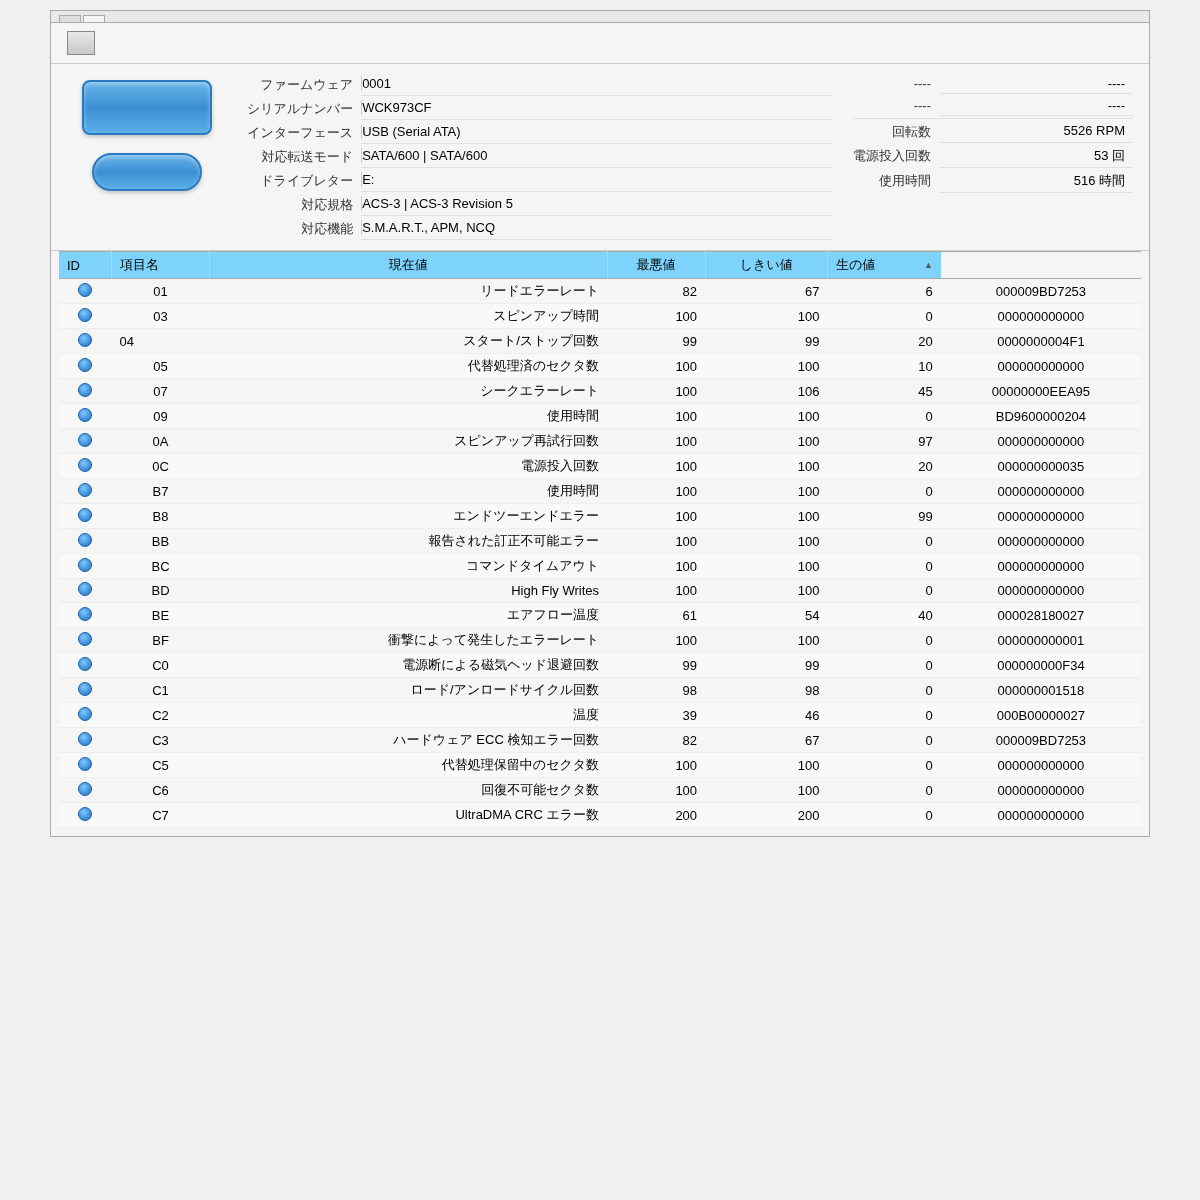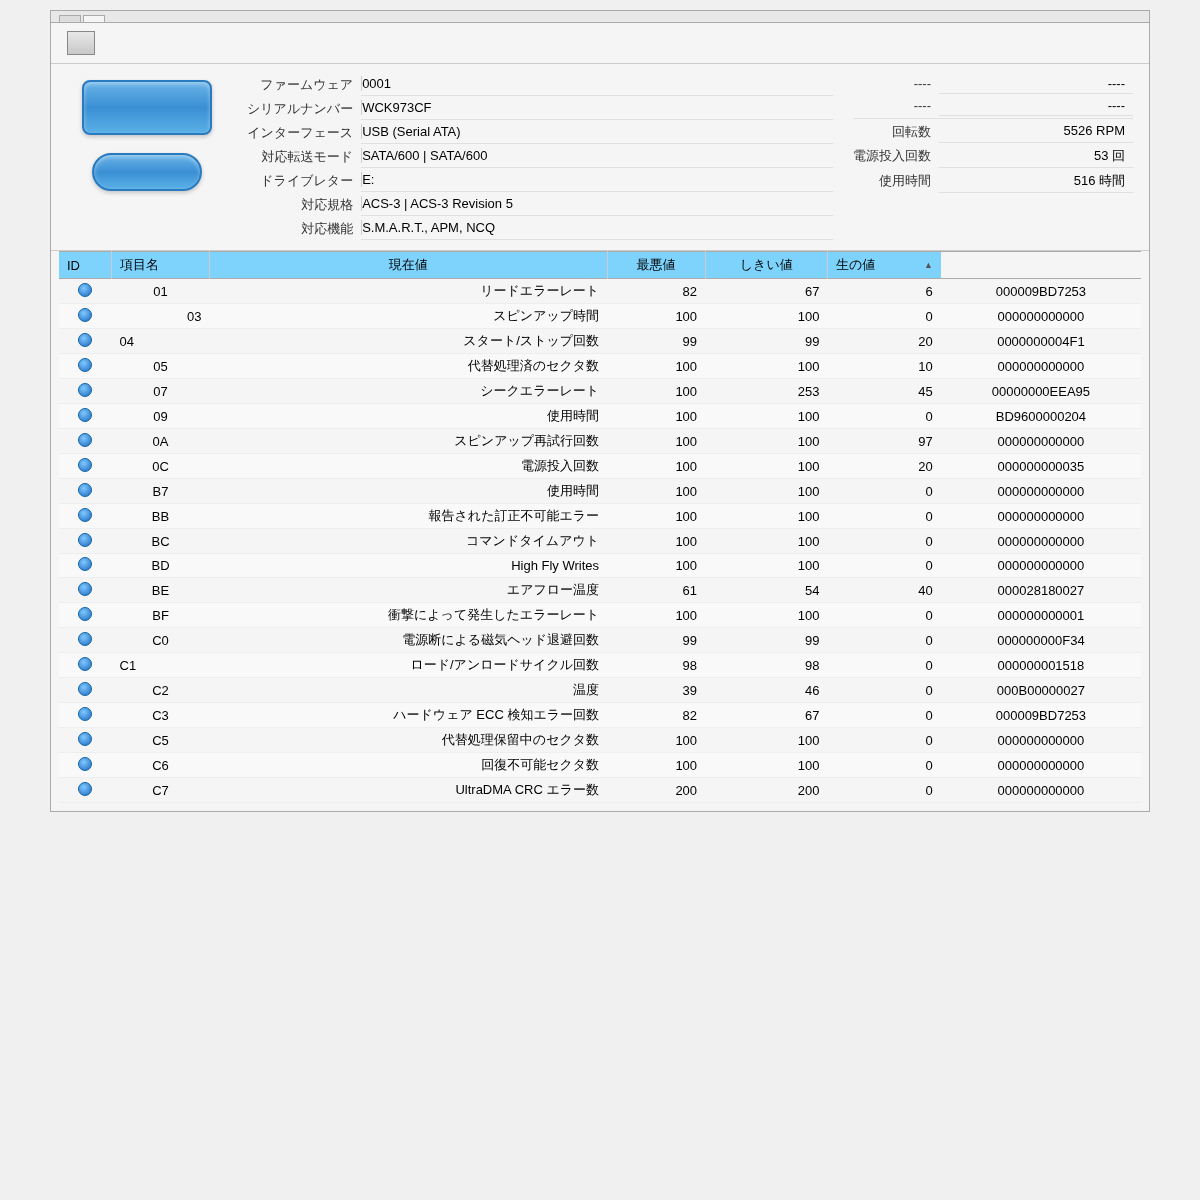--- a/index.html
+++ b/index.html
@@ -298,21 +298,21 @@
               <td style="text-align: center;"><span class="blue-dot"></span></td>
               <td style="text-align: center;">01</td>
               <td>リードエラーレート</td>
               <td>82</td>
               <td>67</td>
               <td>6</td>
               <td>000009BD7253</td>
             </tr>
             <tr>
               <td style="text-align: center;"><span class="blue-dot"></span></td>
-              <td style="text-align: right;">03</td>
+              <td style="text-align: center;">03</td>
               <td>スピンアップ時間</td>
               <td>100</td>
               <td>100</td>
               <td>0</td>
               <td>000000000000</td>
             </tr>
             <tr>
               <td style="text-align: center;"><span class="blue-dot"></span></td>
               <td style="text-align: left;">04</td>
               <td>スタート/ストップ回数</td>
@@ -328,21 +328,21 @@
               <td>100</td>
               <td>100</td>
               <td>10</td>
               <td>000000000000</td>
             </tr>
             <tr>
               <td style="text-align: center;"><span class="blue-dot"></span></td>
               <td style="text-align: center;">07</td>
               <td>シークエラーレート</td>
               <td>100</td>
-              <td>253</td>
+              <td>106</td>
               <td>45</td>
               <td>00000000EEA95</td>
             </tr>
             <tr>
               <td style="text-align: center;"><span class="blue-dot"></span></td>
               <td style="text-align: center;">09</td>
               <td>使用時間</td>
               <td>100</td>
               <td>100</td>
               <td>0</td>
@@ -366,20 +366,29 @@
               <td>20</td>
               <td>000000000035</td>
             </tr>
             <tr>
               <td style="text-align: center;"><span class="blue-dot"></span></td>
               <td style="text-align: center;">B7</td>
               <td>使用時間</td>
               <td>100</td>
               <td>100</td>
               <td>0</td>
+              <td>000000000000</td>
+            </tr>
+            <tr>
+              <td style="text-align: center;"><span class="blue-dot"></span></td>
+              <td style="text-align: center;">B8</td>
+              <td>エンドツーエンドエラー</td>
+              <td>100</td>
+              <td>100</td>
+              <td>99</td>
               <td>000000000000</td>
             </tr>
             <tr>
               <td style="text-align: center;"><span class="blue-dot"></span></td>
               <td style="text-align: center;">BB</td>
               <td>報告された訂正不可能エラー</td>
               <td>100</td>
               <td>100</td>
               <td>0</td>
               <td>000000000000</td>
@@ -424,21 +433,21 @@
               <td style="text-align: center;"><span class="blue-dot"></span></td>
               <td style="text-align: center;">C0</td>
               <td>電源断による磁気ヘッド退避回数</td>
               <td>99</td>
               <td>99</td>
               <td>0</td>
               <td>000000000F34</td>
             </tr>
             <tr>
               <td style="text-align: center;"><span class="blue-dot"></span></td>
-              <td style="">C1</td>
+              <td style="text-align: center;">C1</td>
               <td>ロード/アンロードサイクル回数</td>
               <td>98</td>
               <td>98</td>
               <td>0</td>
               <td>000000001518</td>
             </tr>
             <tr>
               <td style="text-align: center;"><span class="blue-dot"></span></td>
               <td style="text-align: center;">C2</td>
               <td>温度</td>

